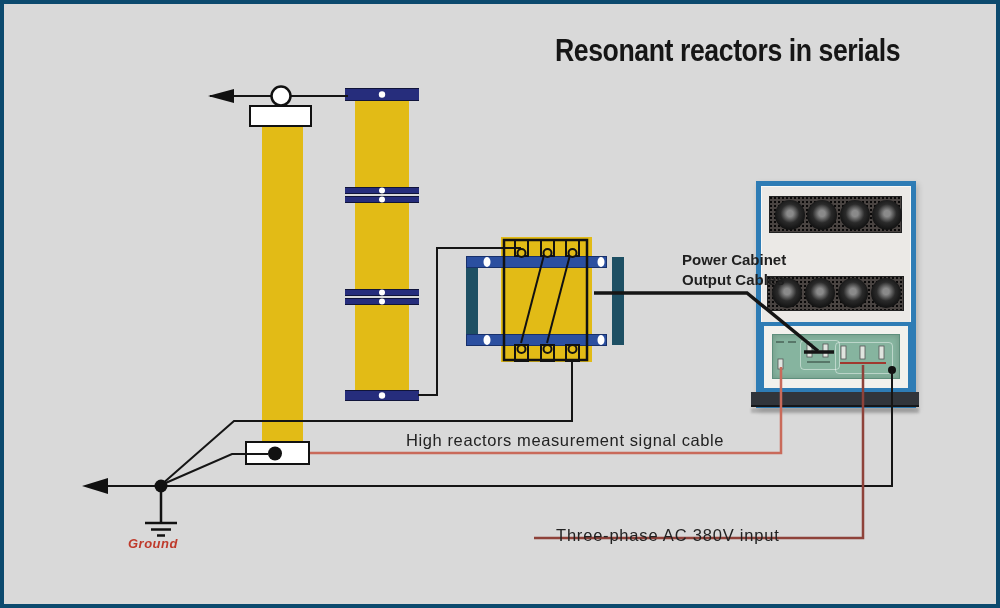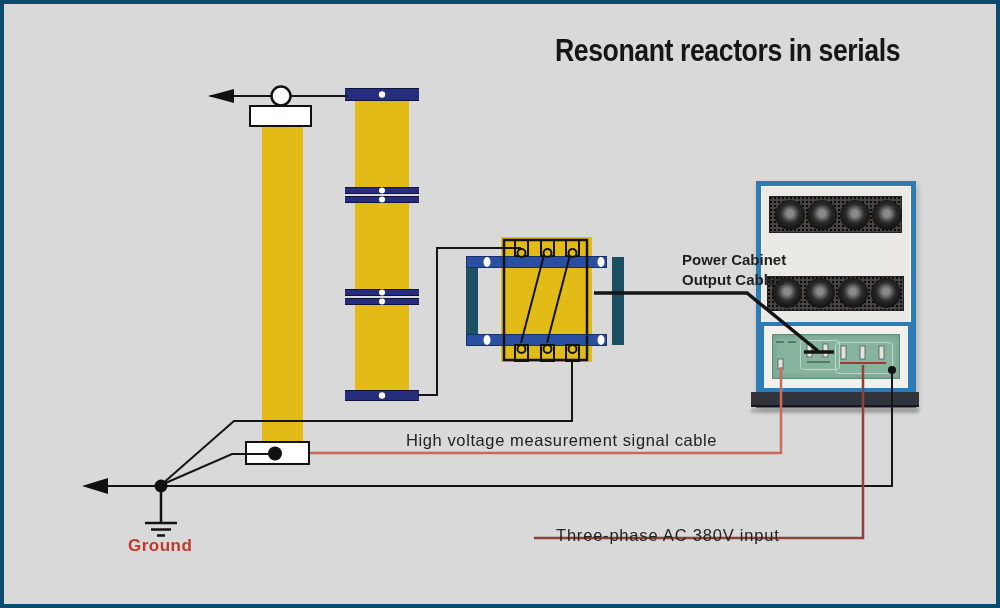--- a/index.html
+++ b/index.html
@@ -16,21 +16,21 @@
   }
   .abs{position:absolute;}
   .pre{white-space:pre-line;}
   
   .title{left:551px;top:29px;font-size:31px;font-weight:700;letter-spacing:-0.5px;
     transform:scaleX(0.86);transform-origin:left top;color:#161616;}
   .lbl-connect{left:57px;top:62px;font-size:16.5px;font-weight:700;line-height:1.3;}
   .lbl-output{left:644px;top:246px;font-size:15px;font-weight:600;line-height:1.32;color:#1f1f1f;margin-left:34px;}
   .lbl-hv{left:402px;top:427px;font-size:16.5px;letter-spacing:0.6px;color:#222;}
   .lbl-3ph{left:552px;top:522px;font-size:16.5px;letter-spacing:0.8px;color:#222;}
-  .lbl-ground{left:124px;top:532px;font-size:17px;font-weight:700;letter-spacing:0.5px;color:var(--red_text);}
+  .lbl-ground{left:124px;top:532px;font-size:13px;font-weight:700;letter-spacing:0.5px;color:var(--red_text);font-style:italic;}
   
   .div-cap{left:245px;top:101px;width:63px;height:22px;background:#fff;border:2.5px solid #111;box-sizing:border-box;}
   .div-col{left:258px;top:123px;width:41px;height:314px;background:var(--yellow);}
   .div-sensor{left:241px;top:437px;width:65px;height:24px;background:#fff;border:2.5px solid #111;box-sizing:border-box;}
   
   .flange{left:341px;width:74px;background:var(--navy);border-top:1px solid #10143a;border-bottom:1px solid #10143a;box-sizing:border-box;}
   .ryellow{left:351px;width:54px;background:var(--yellow);}
   
   .tx-body{left:497px;top:233px;width:91px;height:125px;background:var(--yellow);}
   .tx-bar{left:462px;width:141px;height:12px;background:var(--blue_bar);border:1px solid #17306b;box-sizing:border-box;}
@@ -178,16 +178,16 @@
 
     <polyline points="530,534 859,534 859,361" fill="none" stroke="#8e423a" stroke-width="2.5"></polyline>
 
     <circle cx="277" cy="92" r="9.5" fill="#fff" stroke="#111" stroke-width="2.5"></circle>
     <circle cx="271" cy="449.5" r="7" fill="#111"></circle>
   </svg>
 
   <div class="abs lbl title">Resonant reactors in serials</div>
   <div class="abs lbl lbl-output pre">Power Cabinet
 Output Cables</div>
-  <div class="abs lbl lbl-hv">High voltage measurement signal cable</div>
+  <div class="abs lbl lbl-hv">High reactors measurement signal cable</div>
   <div class="abs lbl lbl-3ph">Three-phase AC 380V input</div>
   <div class="abs lbl lbl-ground">Ground</div>
 </div>
 
 </body></html>

